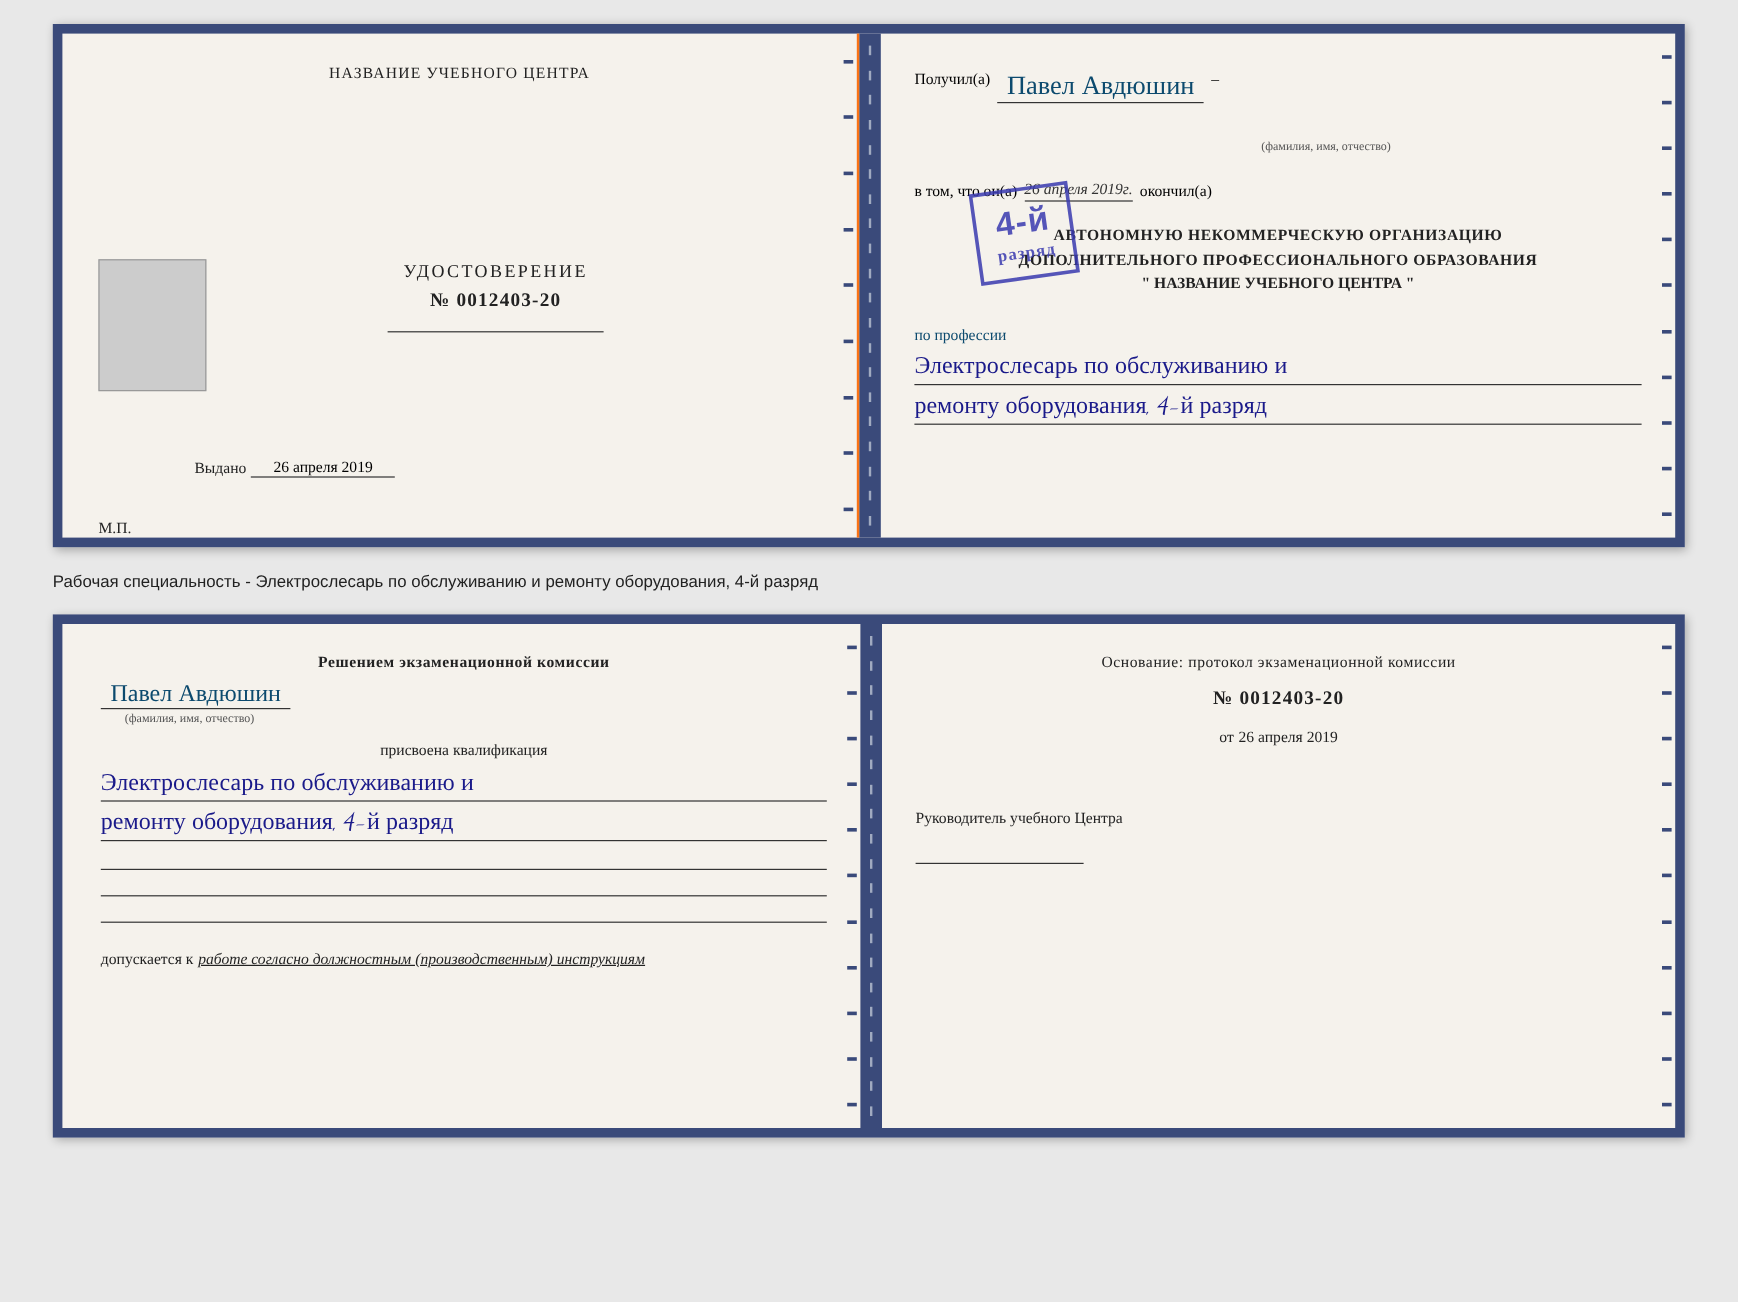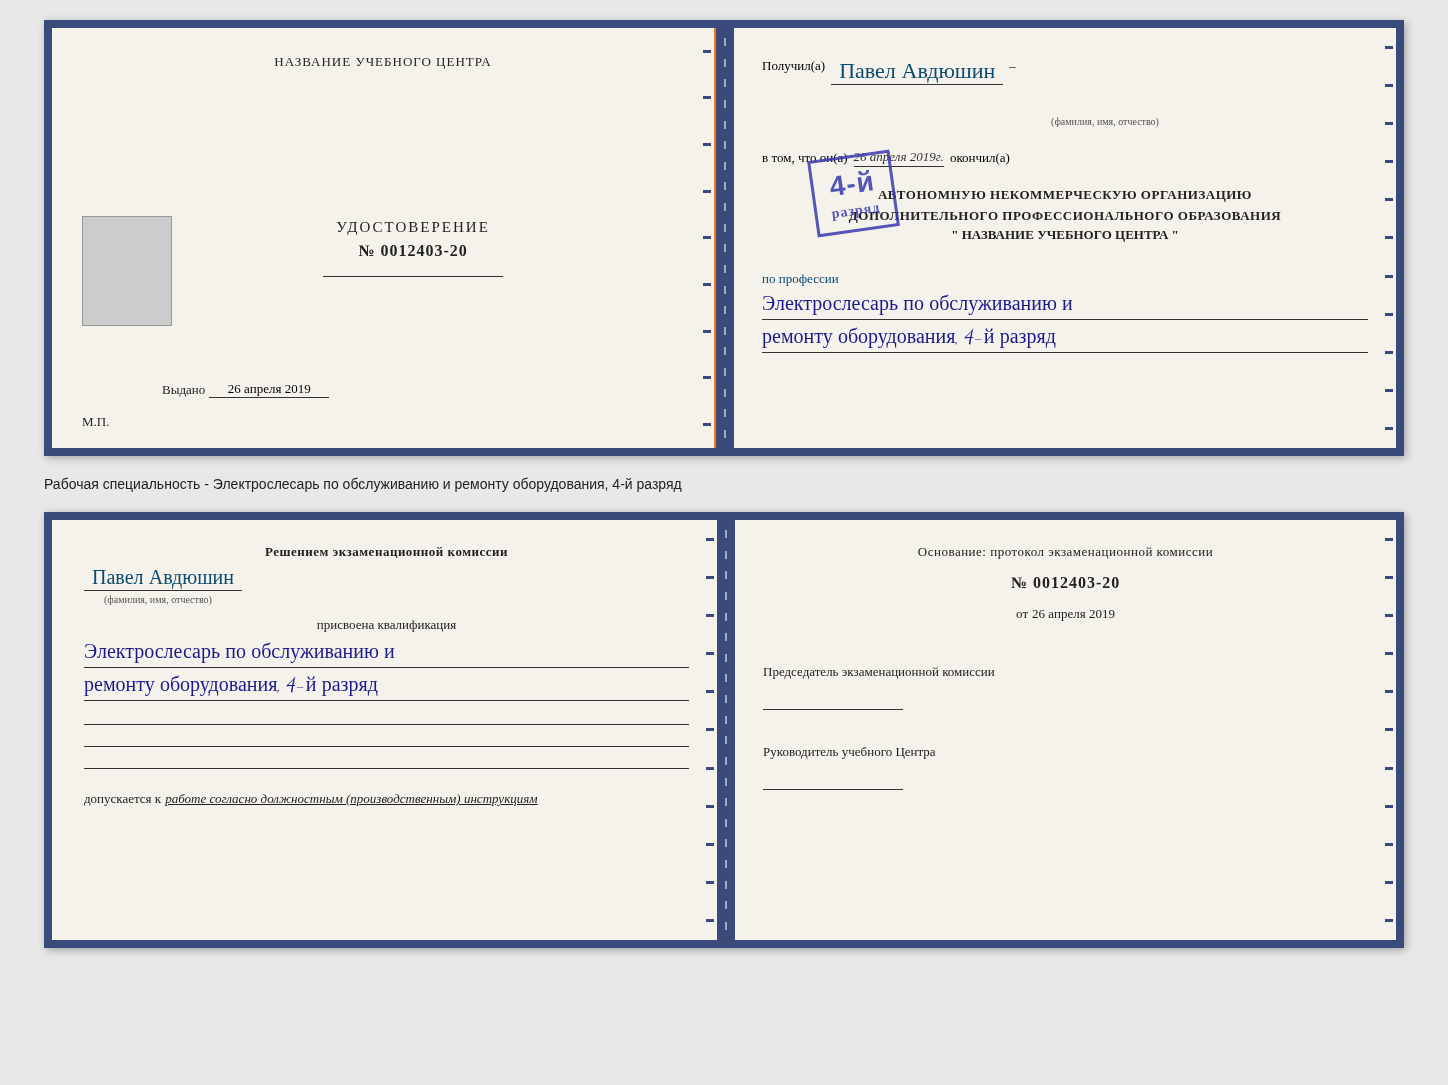--- a/index.html
+++ b/index.html
@@ -130,21 +130,21 @@
     .underline-text {
       border-bottom: 1px solid #333;
       min-width: 120px;
       text-align: center;
     }
 
     .mp-label {
       font-size: 13px;
       color: #222;
       position: absolute;
-      bottom: 18px;
+      bottom: 0;
       left: 30px;
     }
 
     .handwritten-name {
       font-family: 'Segoe Script', 'Dancing Script', cursive;
       font-size: 22px;
       color: #0c4a6e;
       border-bottom: 1px solid #333;
       padding: 0 8px;
     }
@@ -495,24 +495,20 @@
   </div>
 
   <div class="page doc2-right" style="position:relative;border-radius:12px;">
     <div class="doc2-right-text" style="text-align:center; font-weight:normal; letter-spacing:0.5px;">Основание: протокол экзаменационной комиссии</div>
     <div class="number-center">№ 0012403-20</div>
     <div style="display:flex; gap:4px; align-items:flex-end; justify-content:center; margin-bottom:14px;">
       <span class="date-line">от</span>
       <span class="date-line">26 апреля 2019</span>
     </div>
 
-    <div class="signature-block">
-      <div class="sig-label">Председатель экзаменационной комиссии</div>
-      <div class="sig-line"></div>
-    </div>
 
     <div class="signature-block" style="margin-top:20px;">
       <div class="sig-label">Руководитель учебного Центра</div>
       <div class="sig-line"></div>
     </div>
 
     <div class="right-side-dashes">
       <div class="right-dash"></div>
         <div class="right-dash"></div>
         <div class="right-dash"></div>

